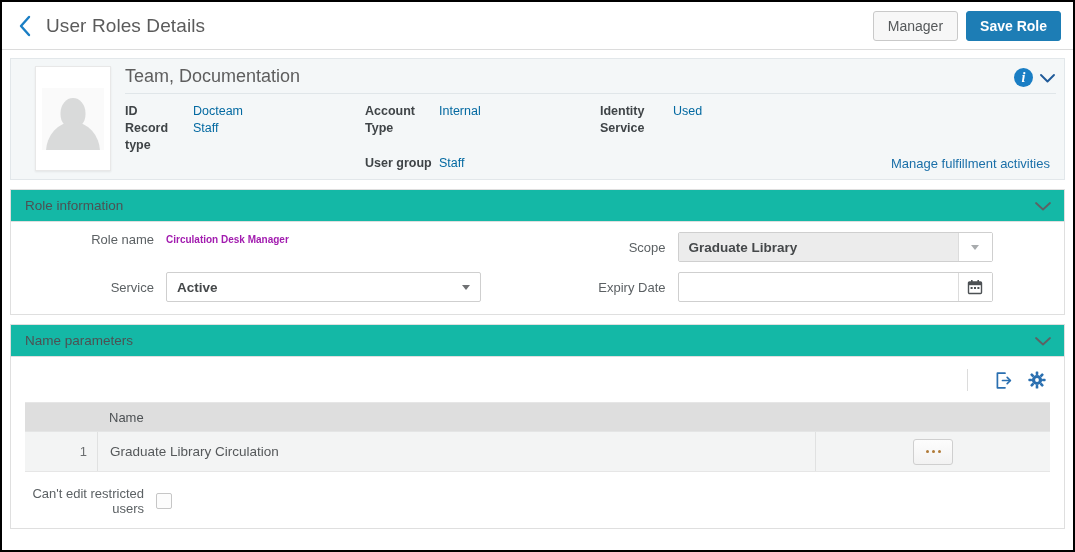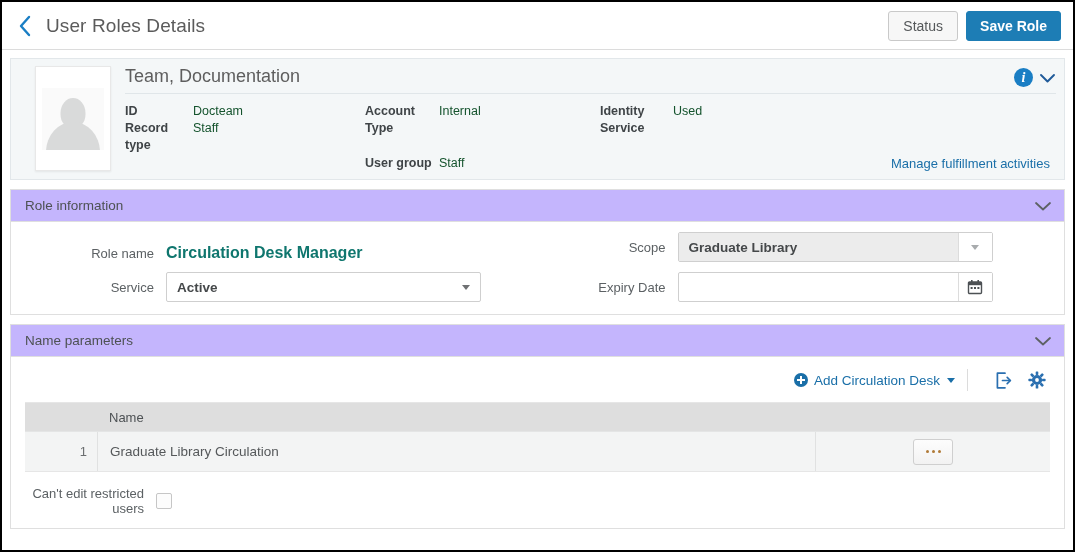--- a/index.html
+++ b/index.html
@@ -160,21 +160,21 @@
     flex: 1 1 auto;
     position: relative;
   }
   .fgroup { display: flex; }
   .fgroup .lbl {
     font-weight: 700;
     color: #3f4447;
     line-height: 17px;
   }
   .fgroup .val {
-    color: #14532d;
+    color: #0369a1;
     line-height: 17px;
   }
   .fcol1 { width: 240px; }
   .fcol1 .lbl { width: 68px; }
   .fcol2 { width: 235px; }
   .fcol2 .lbl { width: 74px; }
   .fcol3 { width: 150px; }
   .fcol3 .lbl { width: 73px; }
   .manage-link {
     position: absolute;
@@ -186,58 +186,58 @@
     cursor: pointer;
   }
 
   
   .panel {
     margin: 9px 8px 0 8px;
     border: 1px solid #dfdfdf;
     background: #fff;
   }
   .panel-head {
-    background: #c4b5fd;
+    background: #14b8a6;
     border-bottom: 1px solid #dfdfdf;
     height: 32px;
     display: flex;
     align-items: center;
     padding: 0 12px 0 14px;
     font-size: 13.5px;
     color: #4d5153;
   }
   .panel-head .chev {
     margin-left: auto;
     cursor: pointer;
     display: flex; align-items: center;
   }
   .panel-body { padding: 10px 0 12px 0; }
 
   
   .form-rows { }
   .form-row {
     display: flex;
-    align-items: flex-end;
+    align-items: flex-start;
     margin-bottom: 8px;
   }
   .form-row:last-child { margin-bottom: 0; }
   .half { width: 50%; display: flex; align-items: center; }
   .flabel {
     font-size: 13px;
     color: #5c6164;
     text-align: right;
     padding-right: 12px;
     flex: 0 0 auto;
   }
   .half-left .flabel { width: 155px; }
   .half-right .flabel { width: 140px; }
   .fvalue-static {
-    font-size: 16px;
+    font-size: 10px;
     font-weight: 700;
-    color: #0f766e;
+    color: #a21caf;
   }
   .select {
     height: 30px;
     border: 1px solid #cfcfcf;
     background: #fff;
     border-radius: 2px;
     display: flex;
     align-items: center;
     font-size: 13.5px;
     font-weight: 700;
@@ -456,21 +456,21 @@
   <div class="topbar">
     <div class="back-btn">
       <span>
         <svg width="14" height="22" viewBox="0 0 14 22">
           <polyline points="11,2 3,11 11,20" fill="none" stroke="#1a7ec4" stroke-width="2.4" stroke-linecap="round" stroke-linejoin="round"></polyline>
         </svg>
       </span>
     </div>
     <div class="page-title">User Roles Details</div>
     <div class="topbar-actions">
-      <button class="btn btn-secondary">Status</button>
+      <button class="btn btn-secondary">Manager</button>
       <button class="btn btn-primary">Save Role</button>
     </div>
   </div>
 
   <div class="banner">
     <div class="avatar-card">
       <div class="avatar-img">
         <div class="head"></div>
         <div class="body"></div>
       </div>
@@ -580,25 +580,20 @@
       <span>Name parameters</span>
       <span class="chev">
         <svg width="18" height="12" viewBox="0 0 18 12">
           <polyline points="2,3 9,9.5 16,3" fill="none" stroke="#5d6164" stroke-width="1.8" stroke-linecap="round" stroke-linejoin="round"></polyline>
         </svg>
       </span>
     </div>
     <div class="panel-body" style="padding-top:7px;">
 
       <div class="tbl-toolbar">
-        <div class="tool-link">
-          <span class="plus-circle"></span>
-          <span>Add Circulation Desk</span>
-          <span class="tool-caret"></span>
-        </div>
         <div class="tool-sep"></div>
         <div class="tool-icon">
           <svg width="19" height="19" viewBox="0 0 19 19">
             <path d="M11,2.2 H3.4 V16.8 H11" fill="none" stroke="#2a6fb0" stroke-width="1.7" stroke-linecap="round" stroke-linejoin="round"></path>
             <line x1="8.5" y1="9.5" x2="16.2" y2="9.5" stroke="#2a6fb0" stroke-width="1.7" stroke-linecap="round"></line>
             <polyline points="13.2,6.4 16.4,9.5 13.2,12.6" fill="none" stroke="#2a6fb0" stroke-width="1.7" stroke-linecap="round" stroke-linejoin="round"></polyline>
           </svg>
         </div>
         <div class="tool-icon">
           <svg width="18" height="18" viewBox="0 0 18 18">

